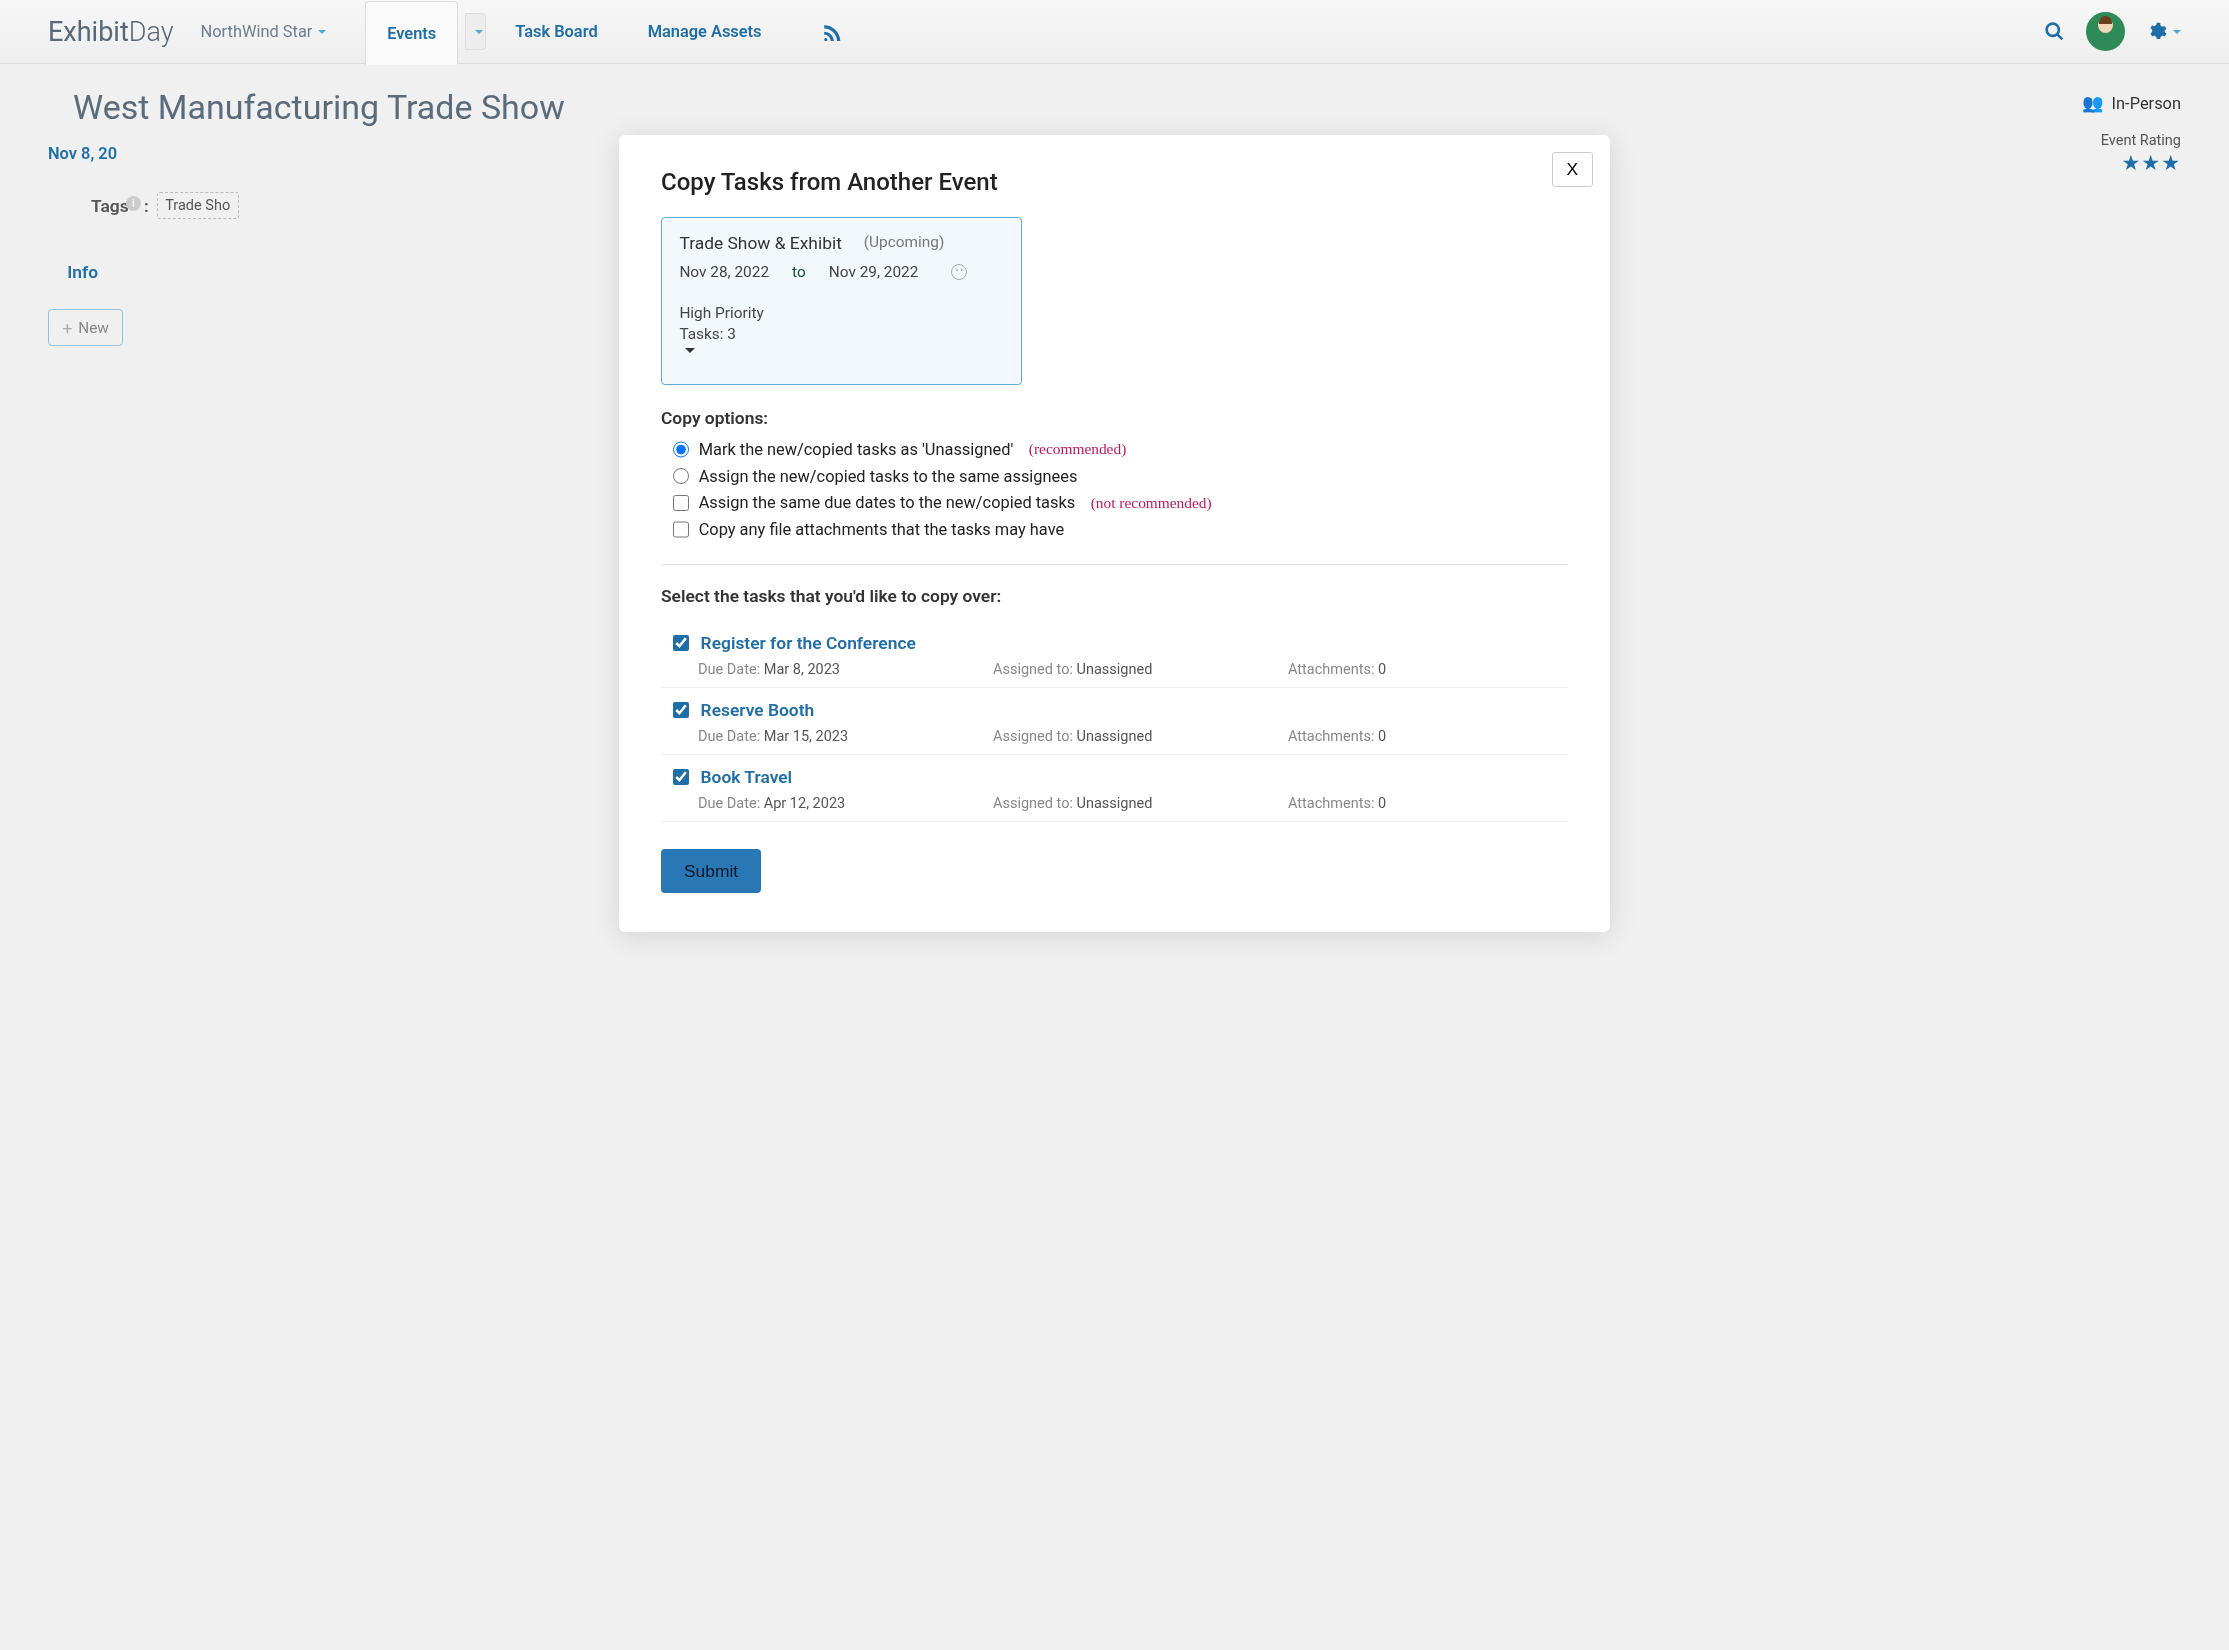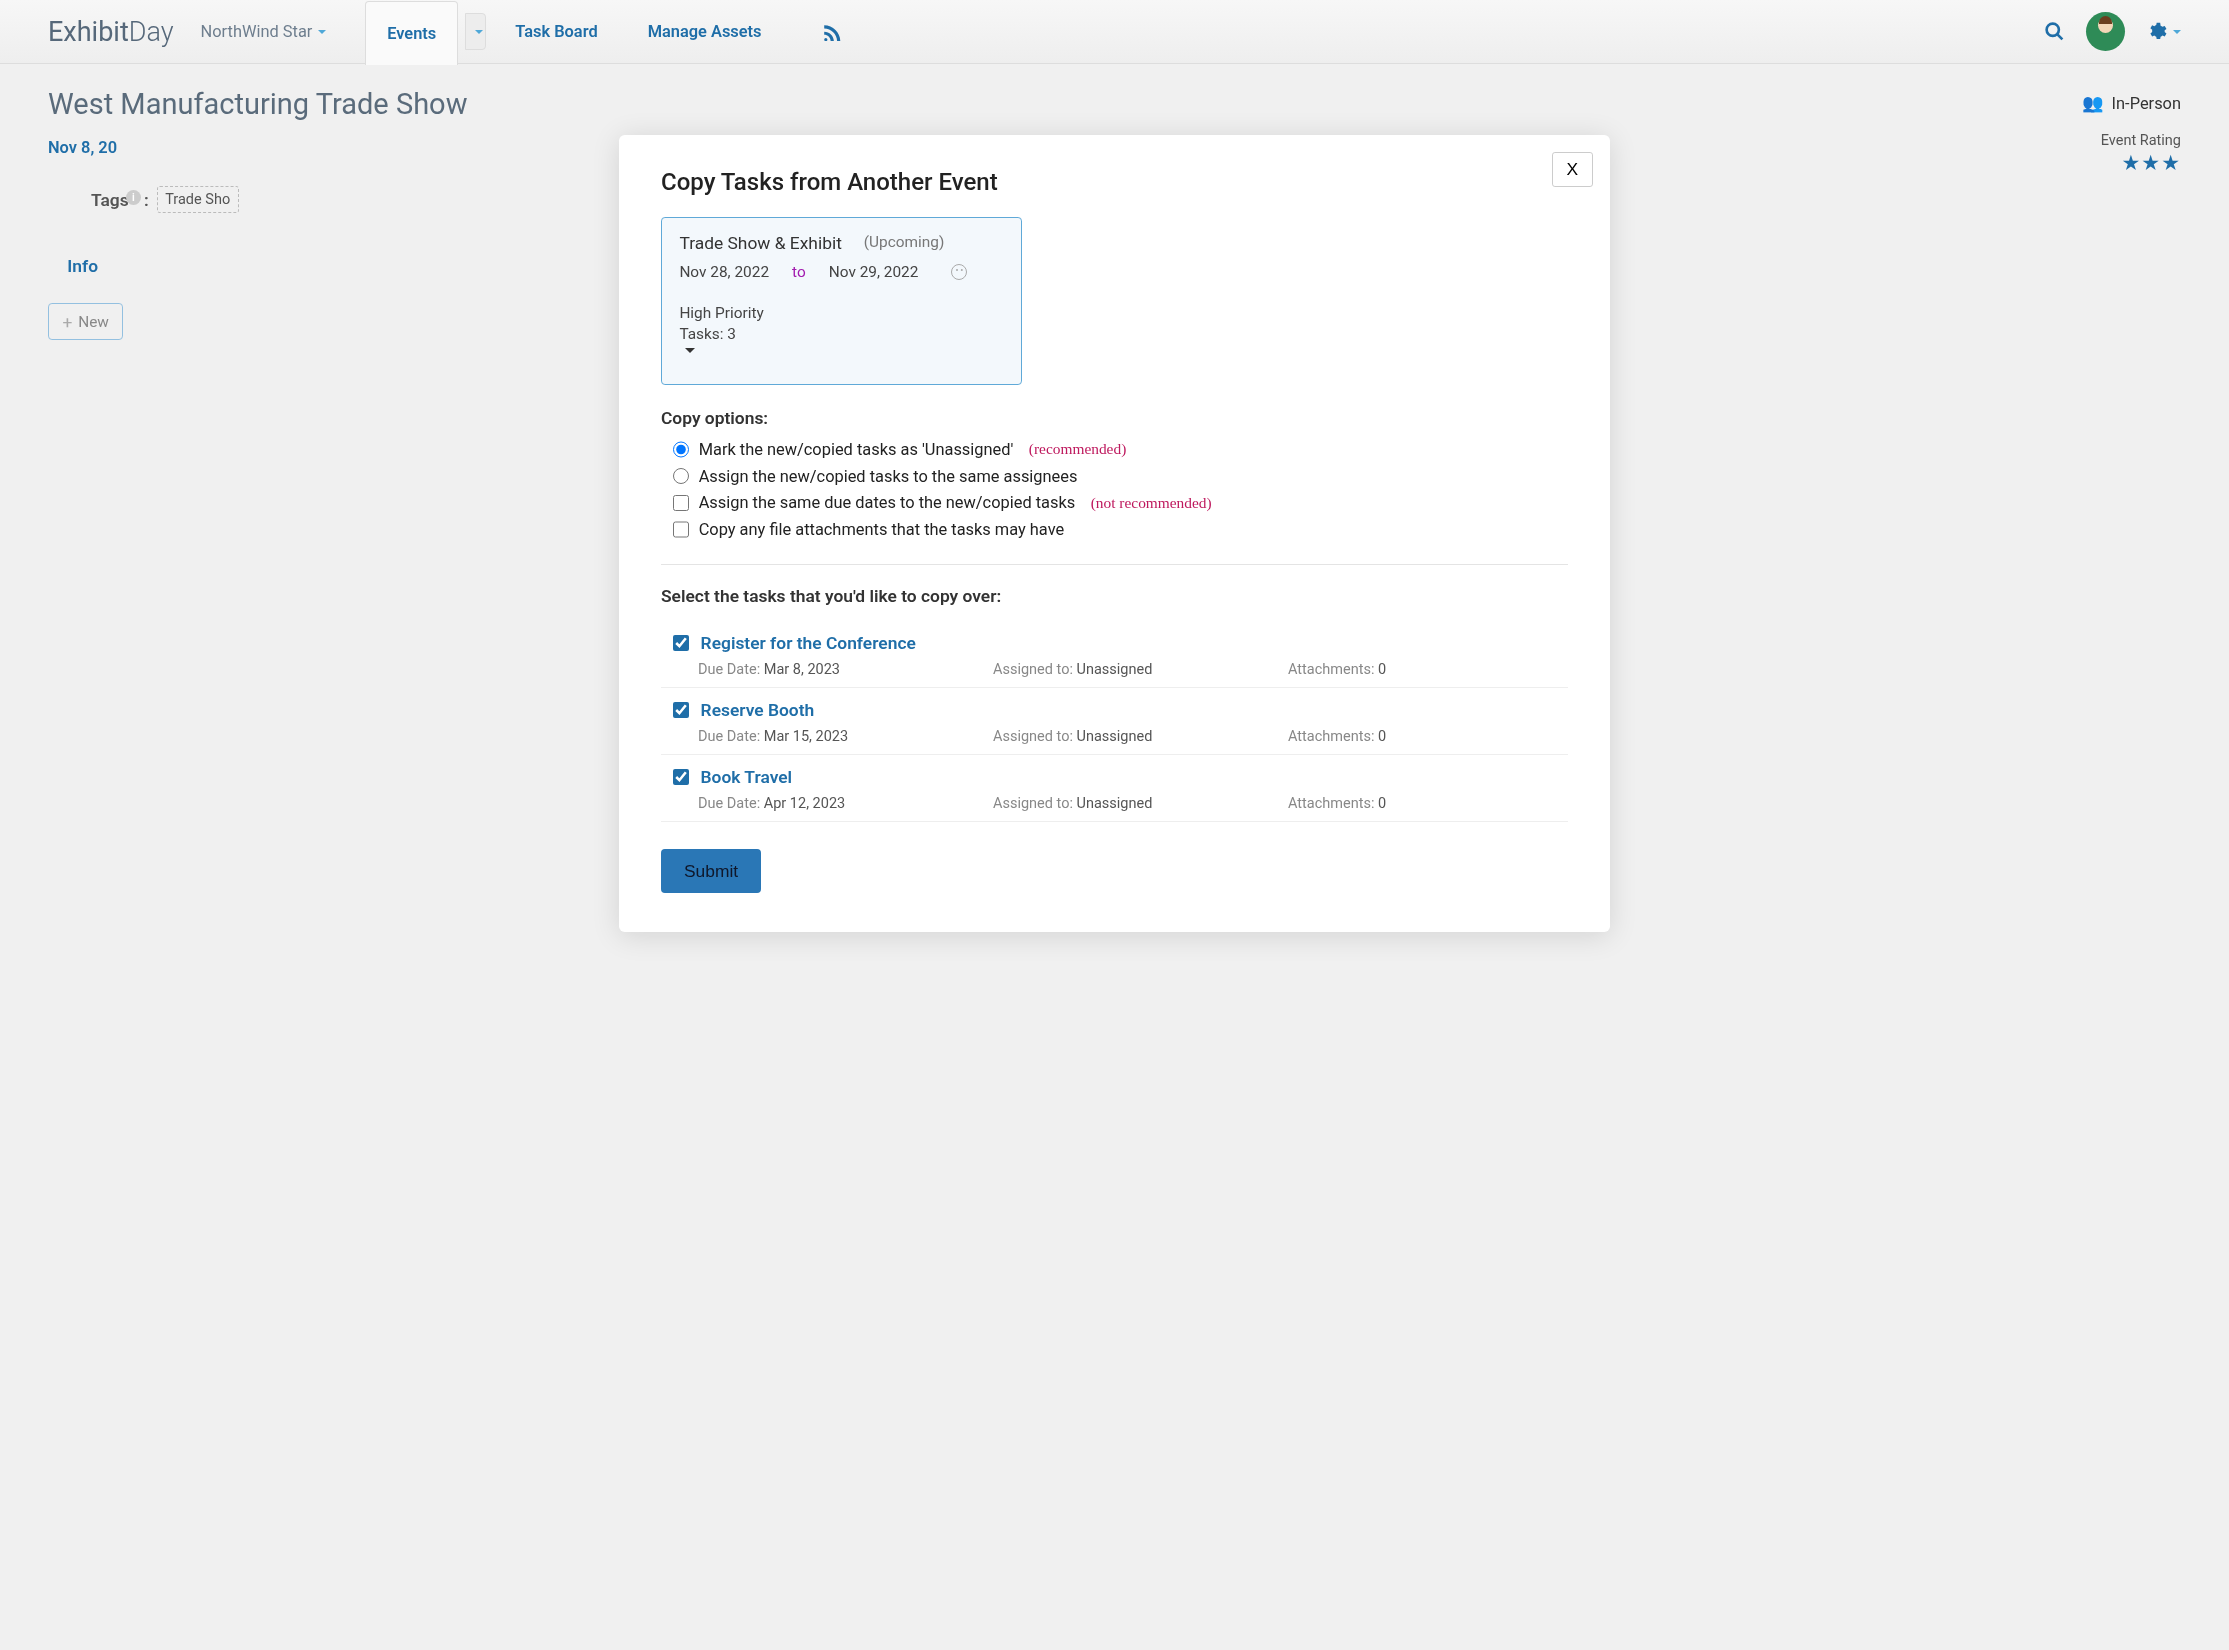--- a/index.html
+++ b/index.html
@@ -19,21 +19,21 @@
 .rss-icon { width: 19.3px; height: 19.3px; margin-left: 19.3px; }
 
 .rightbar { margin-left: auto; display: flex; align-items: center; gap: 21px; }
 .search-icon { color: #1f6ea8; }
 .avatar { width: 39px; height: 39px; background: #2e8b57; border-radius: 50%; position: relative; overflow: hidden; }
 .avatar::before { content:""; position:absolute; top:5.8px; left:11.6px; width:15.4px; height:15.4px; background:#f3d6b8; border-radius:50%; }
 .avatar::after { content:""; position:absolute; top:3.9px; left:12.6px; width:13.5px; height:7.7px; background:#6b3e1f; border-radius:6.8px 6.8px 0 0; }
 .gear-icon { color: #1f6ea8; cursor: pointer; display:flex; align-items:center; }
 
 .page { padding: 23px 48px; position: relative; }
-.title { color: #5a6b7b; font-size: 29px; font-weight: 400; }
+.title { color: #5a6b7b; font-size: 34px; font-weight: 400; margin-left: 25px; }
 .in-person { position:absolute; right:48px; top:29px; display:flex; align-items:center; gap:7.7px; color:#333; font-size:16.4px; }
 .in-person-icon { font-size: 17.4px; color:#999; }
 .event-rating-block { position:absolute; right:48px; top:68px; text-align:right; }
 .event-rating-label { color:#555; font-size:14.5px; }
 .stars { color:#1f6ea8; font-size:21px; margin-top:1.9px; letter-spacing: 1px; }
 .date-line { color:#1f6ea8; font-weight:600; font-size:16.4px; margin-top:17.4px; }
 .tags-row { margin-top:29px; display:flex; align-items:center; gap:7.7px;margin-left:43px; }
 .tags-label { color:#555; font-size:17.4px; font-weight:600; }
 .info-circle { width:15.4px; height:15.4px; border-radius:50%; background:#ccc; display:inline-flex; align-items:center; justify-content:center; font-size:10.6px; color:#fff; position:relative; top:-4.8px; left:-2.9px; }
 .tag-chip { border:1px dashed #bbb; padding:3.9px 7.7px; border-radius:2.9px; color:#555; font-size:14.5px; }
@@ -165,21 +165,21 @@
     <button class="close-x">X</button>
     <h2>Copy Tasks from Another Event</h2>
 
     <div class="source-box">
       <div class="source-row1">
         <span class="source-name">Trade Show &amp; Exhibit</span>
         <span class="source-status">(Upcoming)</span>
       </div>
       <div class="source-row2">
         <span>Nov 28, 2022</span>
-        <span style="color:#a21caf;">to</span>
+        <span style="color:#14532d;">to</span>
         <span>Nov 29, 2022</span>
         <span class="face-icon"></span>
         <span>High Priority</span>
       </div>
       <div class="source-row3">Tasks: 3</div>
       <div class="source-caret"><span class="caret-down"></span></div>
     </div>
 
     <div class="copy-options-label">Copy options:</div>
     <div class="opt-list">

